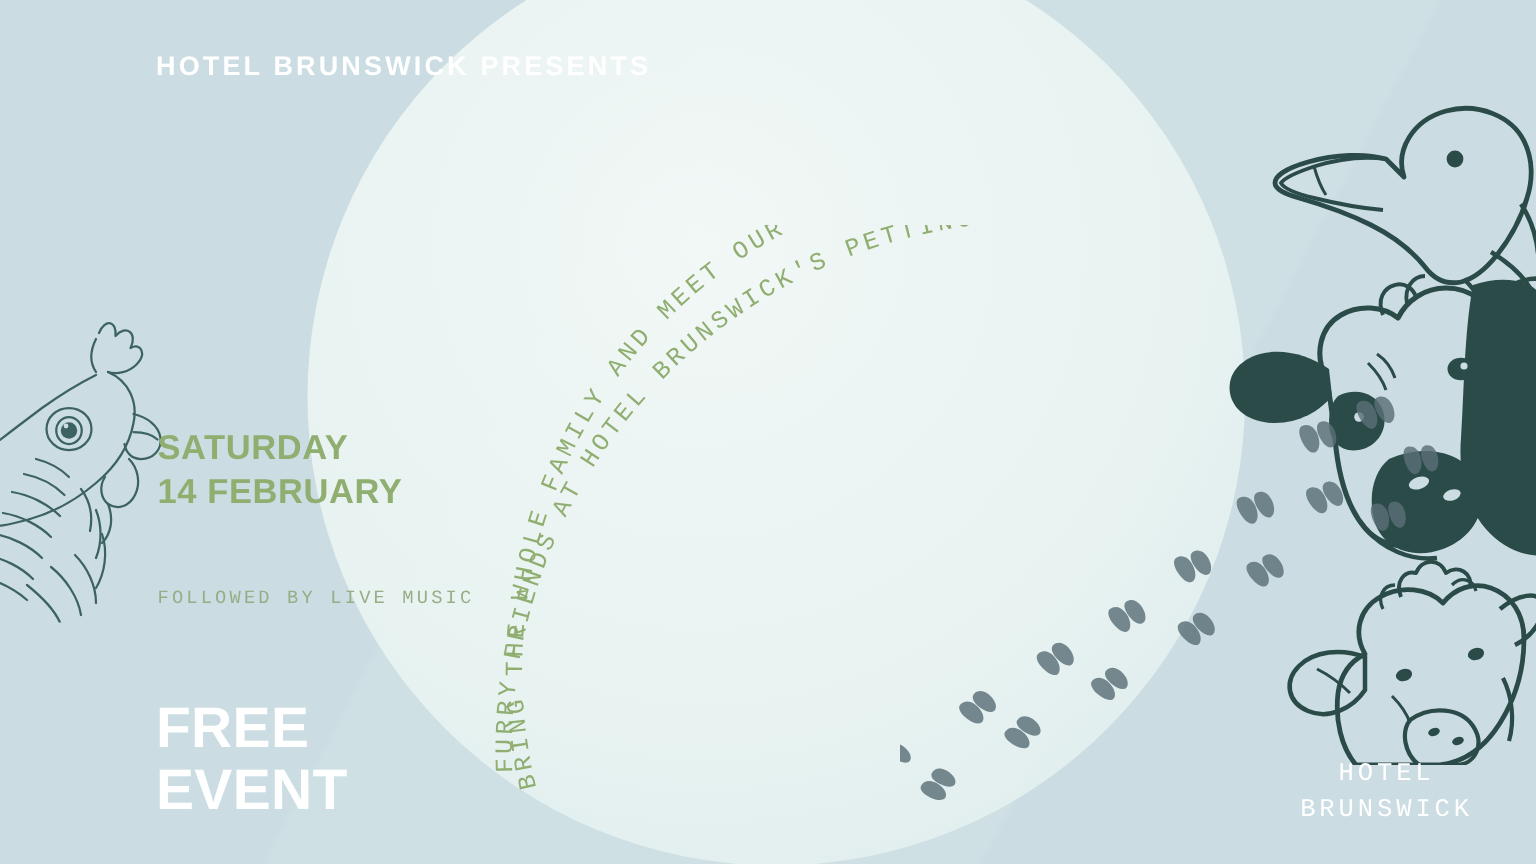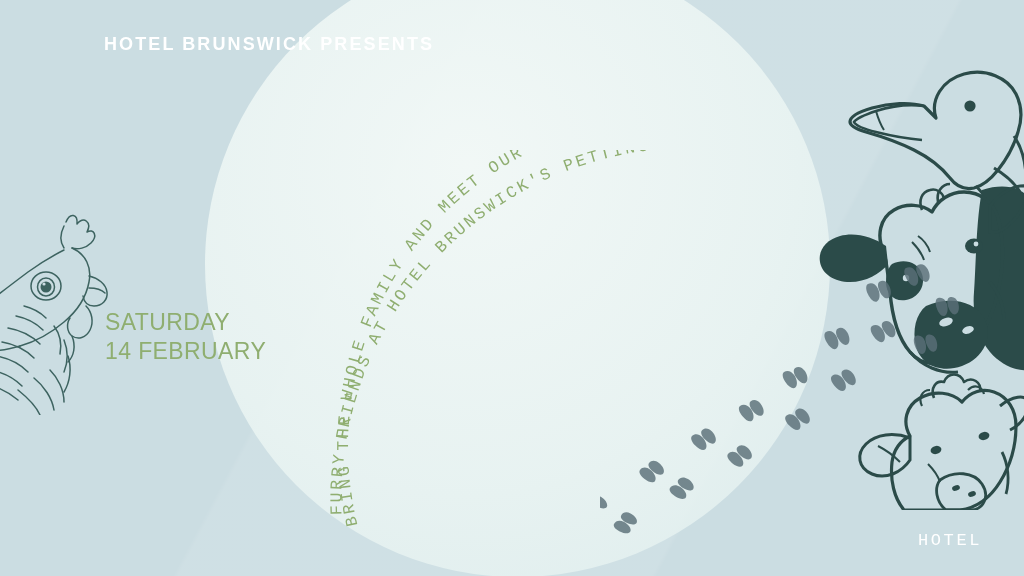--- a/index.html
+++ b/index.html
@@ -113,23 +113,23 @@
     color: #fab03c;
     white-space: nowrap;
     margin-top: 2px;
     transform: scaleX(0.96);
     transform-origin: left center;
   }
 
   .datebox {
     position: absolute;
     left: 105px;
-    top: 308px;
+    top: 284px;
     color: #8fae70;
-    font-weight: normal;
+    font-weight: bold;
     font-size: 23px;
     line-height: 1.24;
     letter-spacing: 0.4px;
   }
   .datebox .time { font-size: 21px; }
 
   .followed {
     position: absolute;
     left: 105px;
     top: 392px;
@@ -357,19 +357,25 @@
   </svg>
 
   <div class="kicker">HOTEL BRUNSWICK PRESENTS</div>
 
 
   <div class="datebox">
     <div>SATURDAY</div>
     <div>14 FEBRUARY</div>
   </div>
 
-
+  <div class="followed">FOLLOWED BY LIVE MUSIC</div>
+
+  <div class="freeevent">
+    <div>FREE</div>
+    <div>EVENT</div>
+  </div>
 
   <div class="logo">
     <div>HOTEL</div>
+    <div>BRUNSWICK</div>
   </div>
 
 </div>
 
 </body></html>

